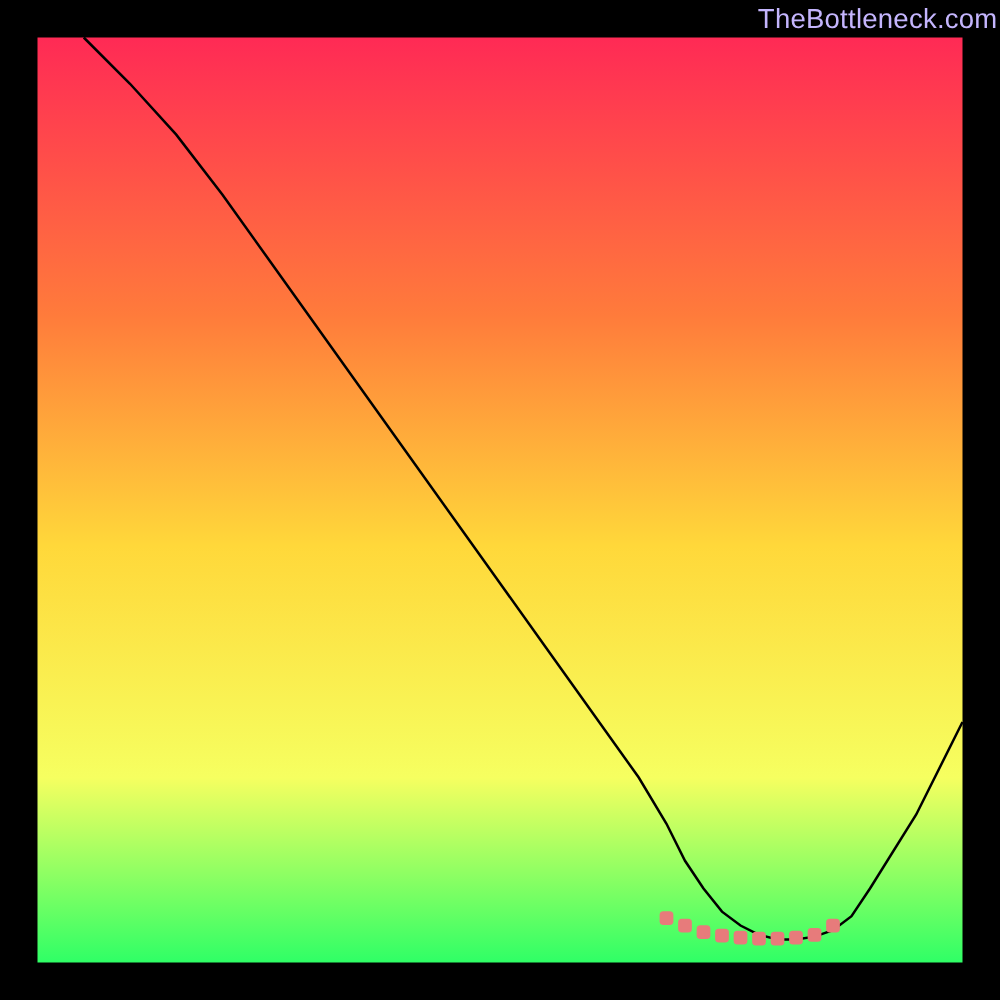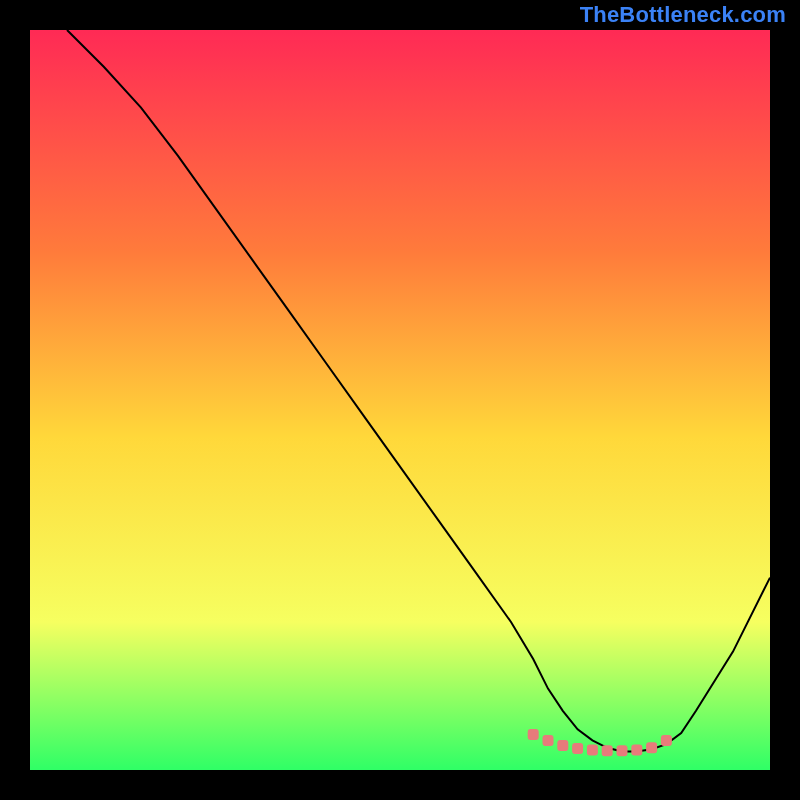--- a/index.html
+++ b/index.html
@@ -15,24 +15,24 @@
     position: relative;
     width: 800px;
     height: 800px;
   }
   svg {
     display: block;
   }
   .watermark {
     position: absolute;
     top: 2px;
-    right: 14px;
-    color: #3b82f6;
+    right: 2px;
+    color: #c4b5fd;
     font-size: 22px;
-    font-weight: 700;
+    font-weight: 400;
     letter-spacing: 0.2px;
     user-select: none;
   }
 </style>
 </head>
 <body>
 
 <div class="chart-wrap">
   <div class="watermark">TheBottleneck.com</div>
 

